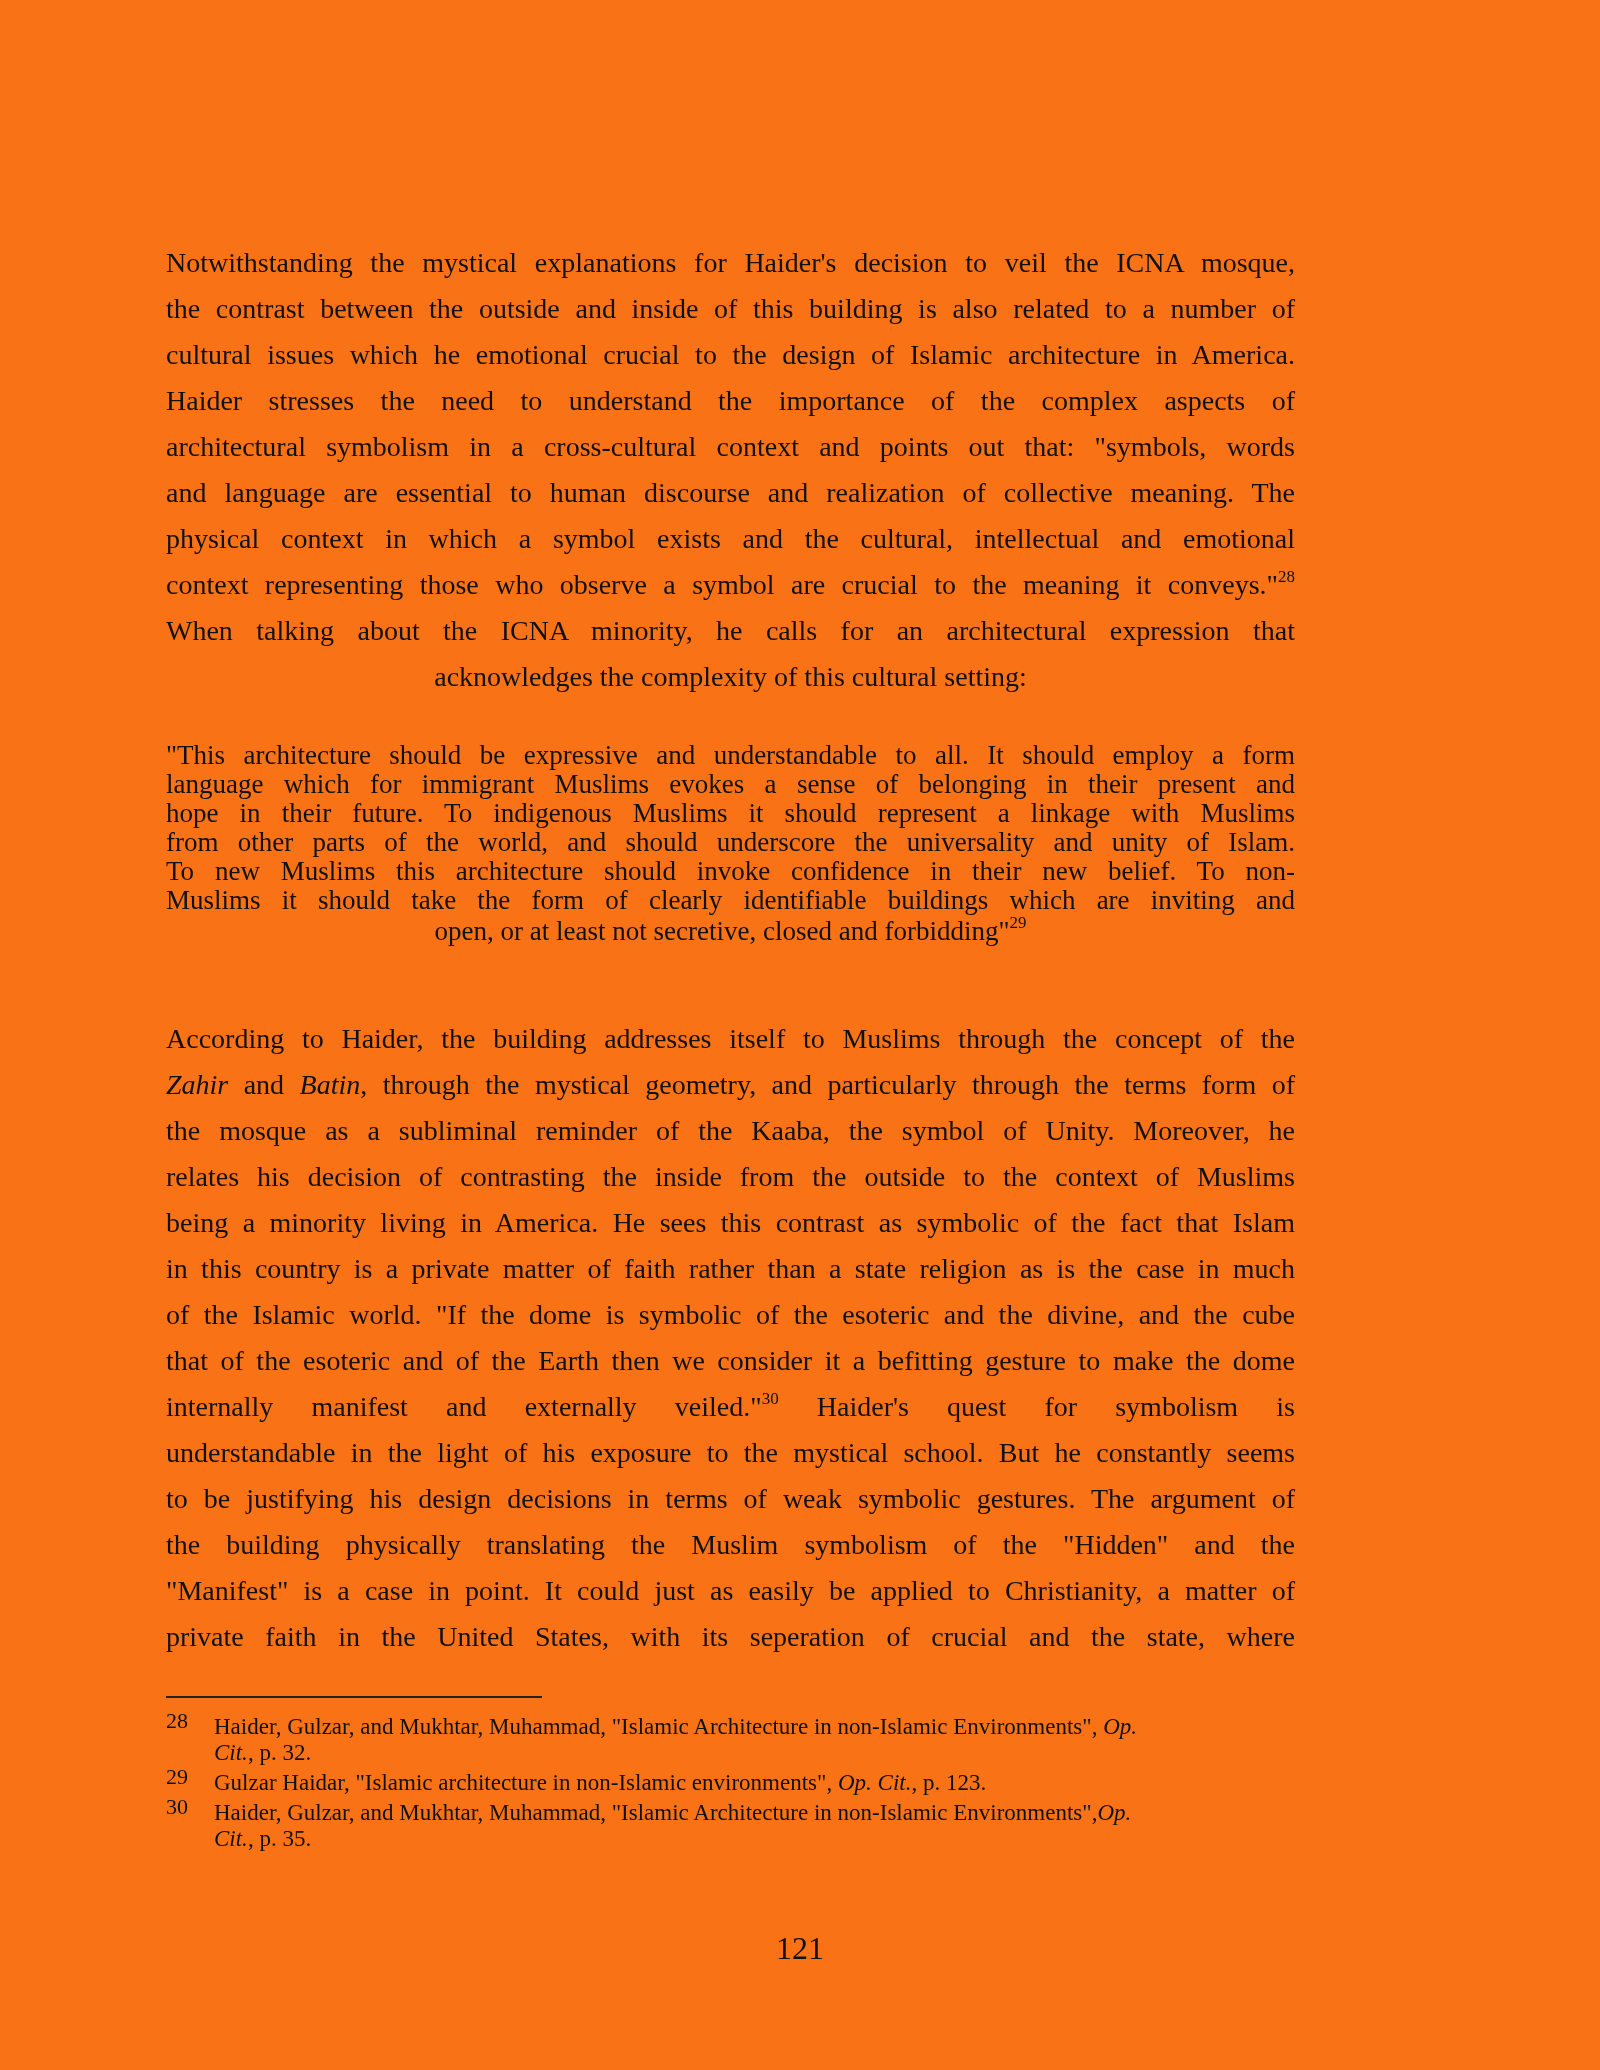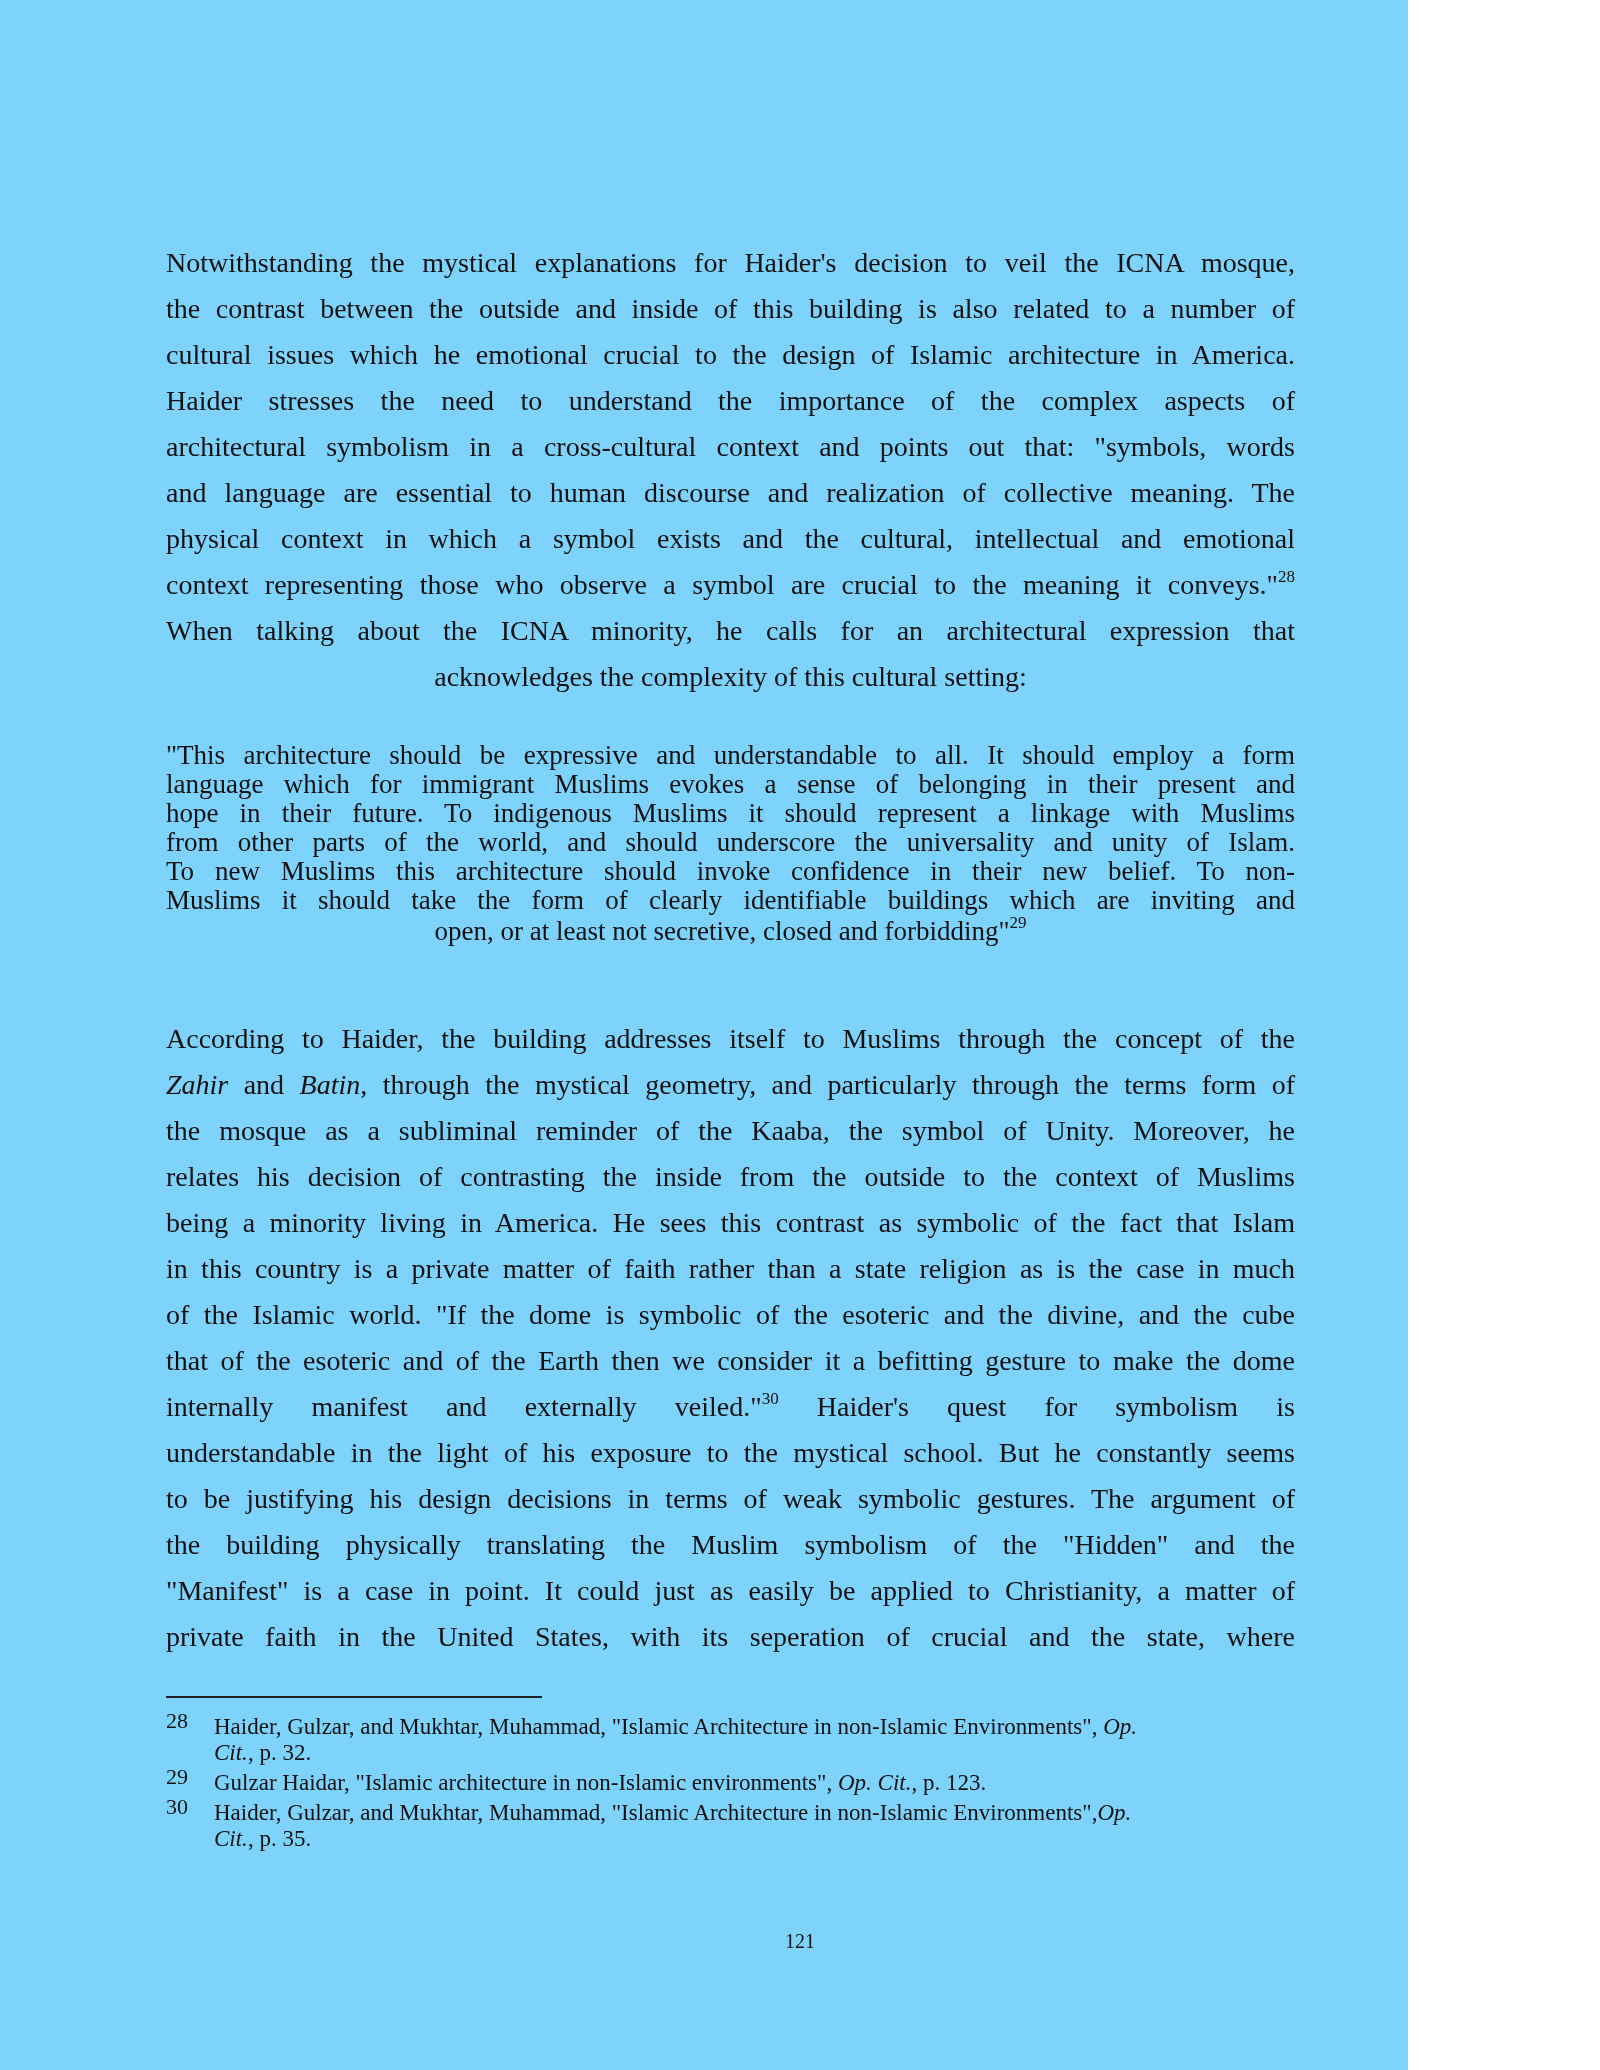--- a/index.html
+++ b/index.html
@@ -1,27 +1,27 @@
 <!DOCTYPE html>
 <html><head>
 <meta charset="utf-8">
 <style>
   html, body { margin: 0; padding: 0; background: #ffffff; }
   body { width: 1600px; height: 2070px; position: relative; overflow: hidden; font-family: "Liberation Serif", "DejaVu Serif", serif; color: #111111; }
-  .page { position: absolute; left: 0; top: 0; width: 1408px; height: 2070px; background: #7dd3fc; }
+  .page { position: absolute; left: 0; top: 0; width: 1600px; height: 2070px; background: #f97316; }
   .line { position: absolute; left: 166px; width: 1129px; font-size: 28px; line-height: 34px; white-space: nowrap; }
   .just { text-align: justify; text-align-last: justify; }
   .left { text-align: center; }
   .quote .line { font-size: 27px; line-height: 30px; }
   sup { font-size: 17px; vertical-align: 12px; line-height: 0; }
   .fn-rule { position: absolute; left: 166px; top: 1696px; width: 376px; height: 2px; background: #222; }
   .fn { position: absolute; left: 166px; width: 1129px; font-size: 23px; line-height: 25px; }
   .fn .num { position: absolute; left: 0; top: -6px; font-size: 22px; }
   .fn .txt { position: absolute; left: 48px; width: 1081px; white-space: nowrap; }
-  .page-number { position: absolute; left: 0; width: 1600px; top: 1930px; text-align: center; font-size: 20px; }
+  .page-number { position: absolute; left: 0; width: 1600px; top: 1930px; text-align: center; font-size: 32px; }
   i { font-style: italic; }
 </style>
 </head>
 <body>
 
 <div class="page">
 
   <div>
     <div class="line just" style="top:246px">Notwithstanding the mystical explanations for Haider's decision to veil the ICNA mosque,</div>
     <div class="line just" style="top:292px">the contrast between the outside and inside of this building is also related to a number of</div>

